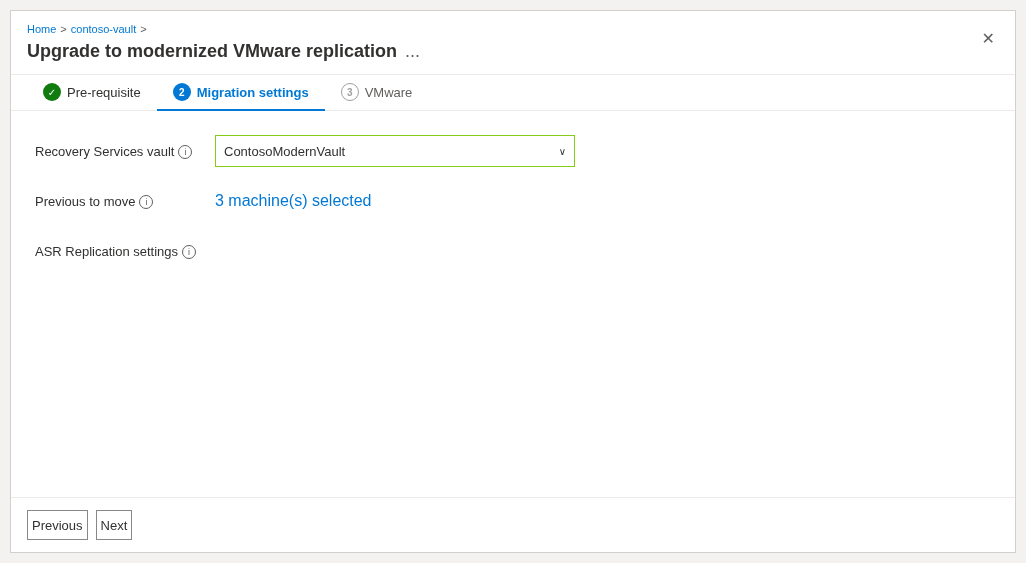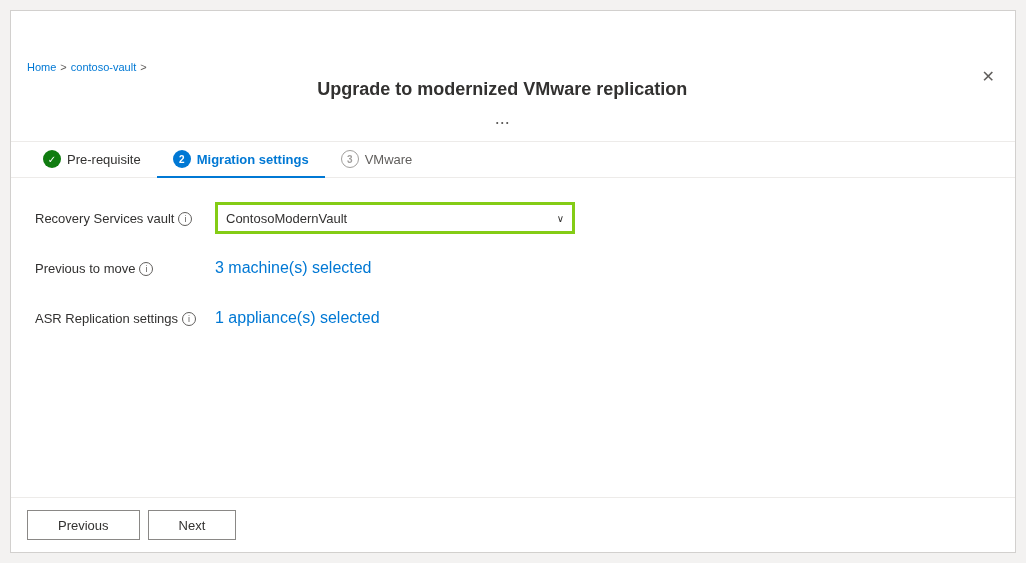--- a/index.html
+++ b/index.html
@@ -23,21 +23,20 @@
       display: flex;
       flex-direction: column;
     }
     .dialog-header {
       display: flex;
       align-items: flex-start;
       justify-content: space-between;
       padding: 12px 16px 0 16px;
       border-bottom: 1px solid #edebe9;
       padding-bottom: 0;
-      margin-top: 38px;
     }
     .dialog-header-left {
       flex: 1;
     }
     .breadcrumb {
       display: flex;
       align-items: center;
       font-size: 11px;
       color: #0078d4;
       margin-bottom: 6px;
@@ -53,21 +52,20 @@
       cursor: pointer;
     }
     .dialog-title {
       font-size: 18px;
       font-weight: 600;
       color: #323130;
       display: flex;
       align-items: center;
       gap: 8px;
       margin-bottom: 12px;
-      flex-direction: column;
     }
     .dialog-title-ellipsis {
       font-size: 18px;
       color: #605e5c;
       font-weight: 400;
       cursor: pointer;
     }
     .close-btn {
       background: none;
       border: none;
@@ -176,21 +174,21 @@
       font-size: 9px;
       cursor: pointer;
       flex-shrink: 0;
     }
     .form-control {
       flex: 1;
     }
     .dropdown {
       display: flex;
       align-items: center;
-      border: 3px solid #84cc16;
+      border: 1px solid #84cc16;
       padding: 4px 8px;
       background: #fff;
       cursor: pointer;
       font-size: 13px;
       color: #323130;
       width: 360px;
       justify-content: space-between;
       height: 32px;
     }
     .dropdown-arrow {
@@ -204,21 +202,21 @@
       font-size: 16px;
     }
     .dialog-footer {
       border-top: 1px solid #edebe9;
       padding: 12px 16px;
       display: flex;
       align-items: center;
       gap: 8px;
     }
     .btn {
-      padding: 5px 30px;
+      padding: 5px 4px;
       font-size: 13px;
       cursor: pointer;
       border: 1px solid;
       height: 30px;
       display: inline-flex;
       align-items: center;
     }
     .btn-secondary {
       background: #fff;
       border-color: #8a8886;
@@ -282,23 +280,20 @@
       <div class="form-control">
         <a class="link-text">3 machine(s) selected</a>
       </div>
     </div>
 
     <div class="form-row">
       <div class="form-label">
         <span>ASR Replication settings</span>
         <span class="info-icon">i</span>
       </div>
-      <div class="form-control">
-        <a class="link-text">1 appliance(s) selected</a>
-      </div>
     </div>
   </div>
 
   <div class="dialog-footer">
     <button class="btn btn-secondary">Previous</button>
     <button class="btn btn-secondary">Next</button>
   </div>
 </div>
 
 </body></html>

